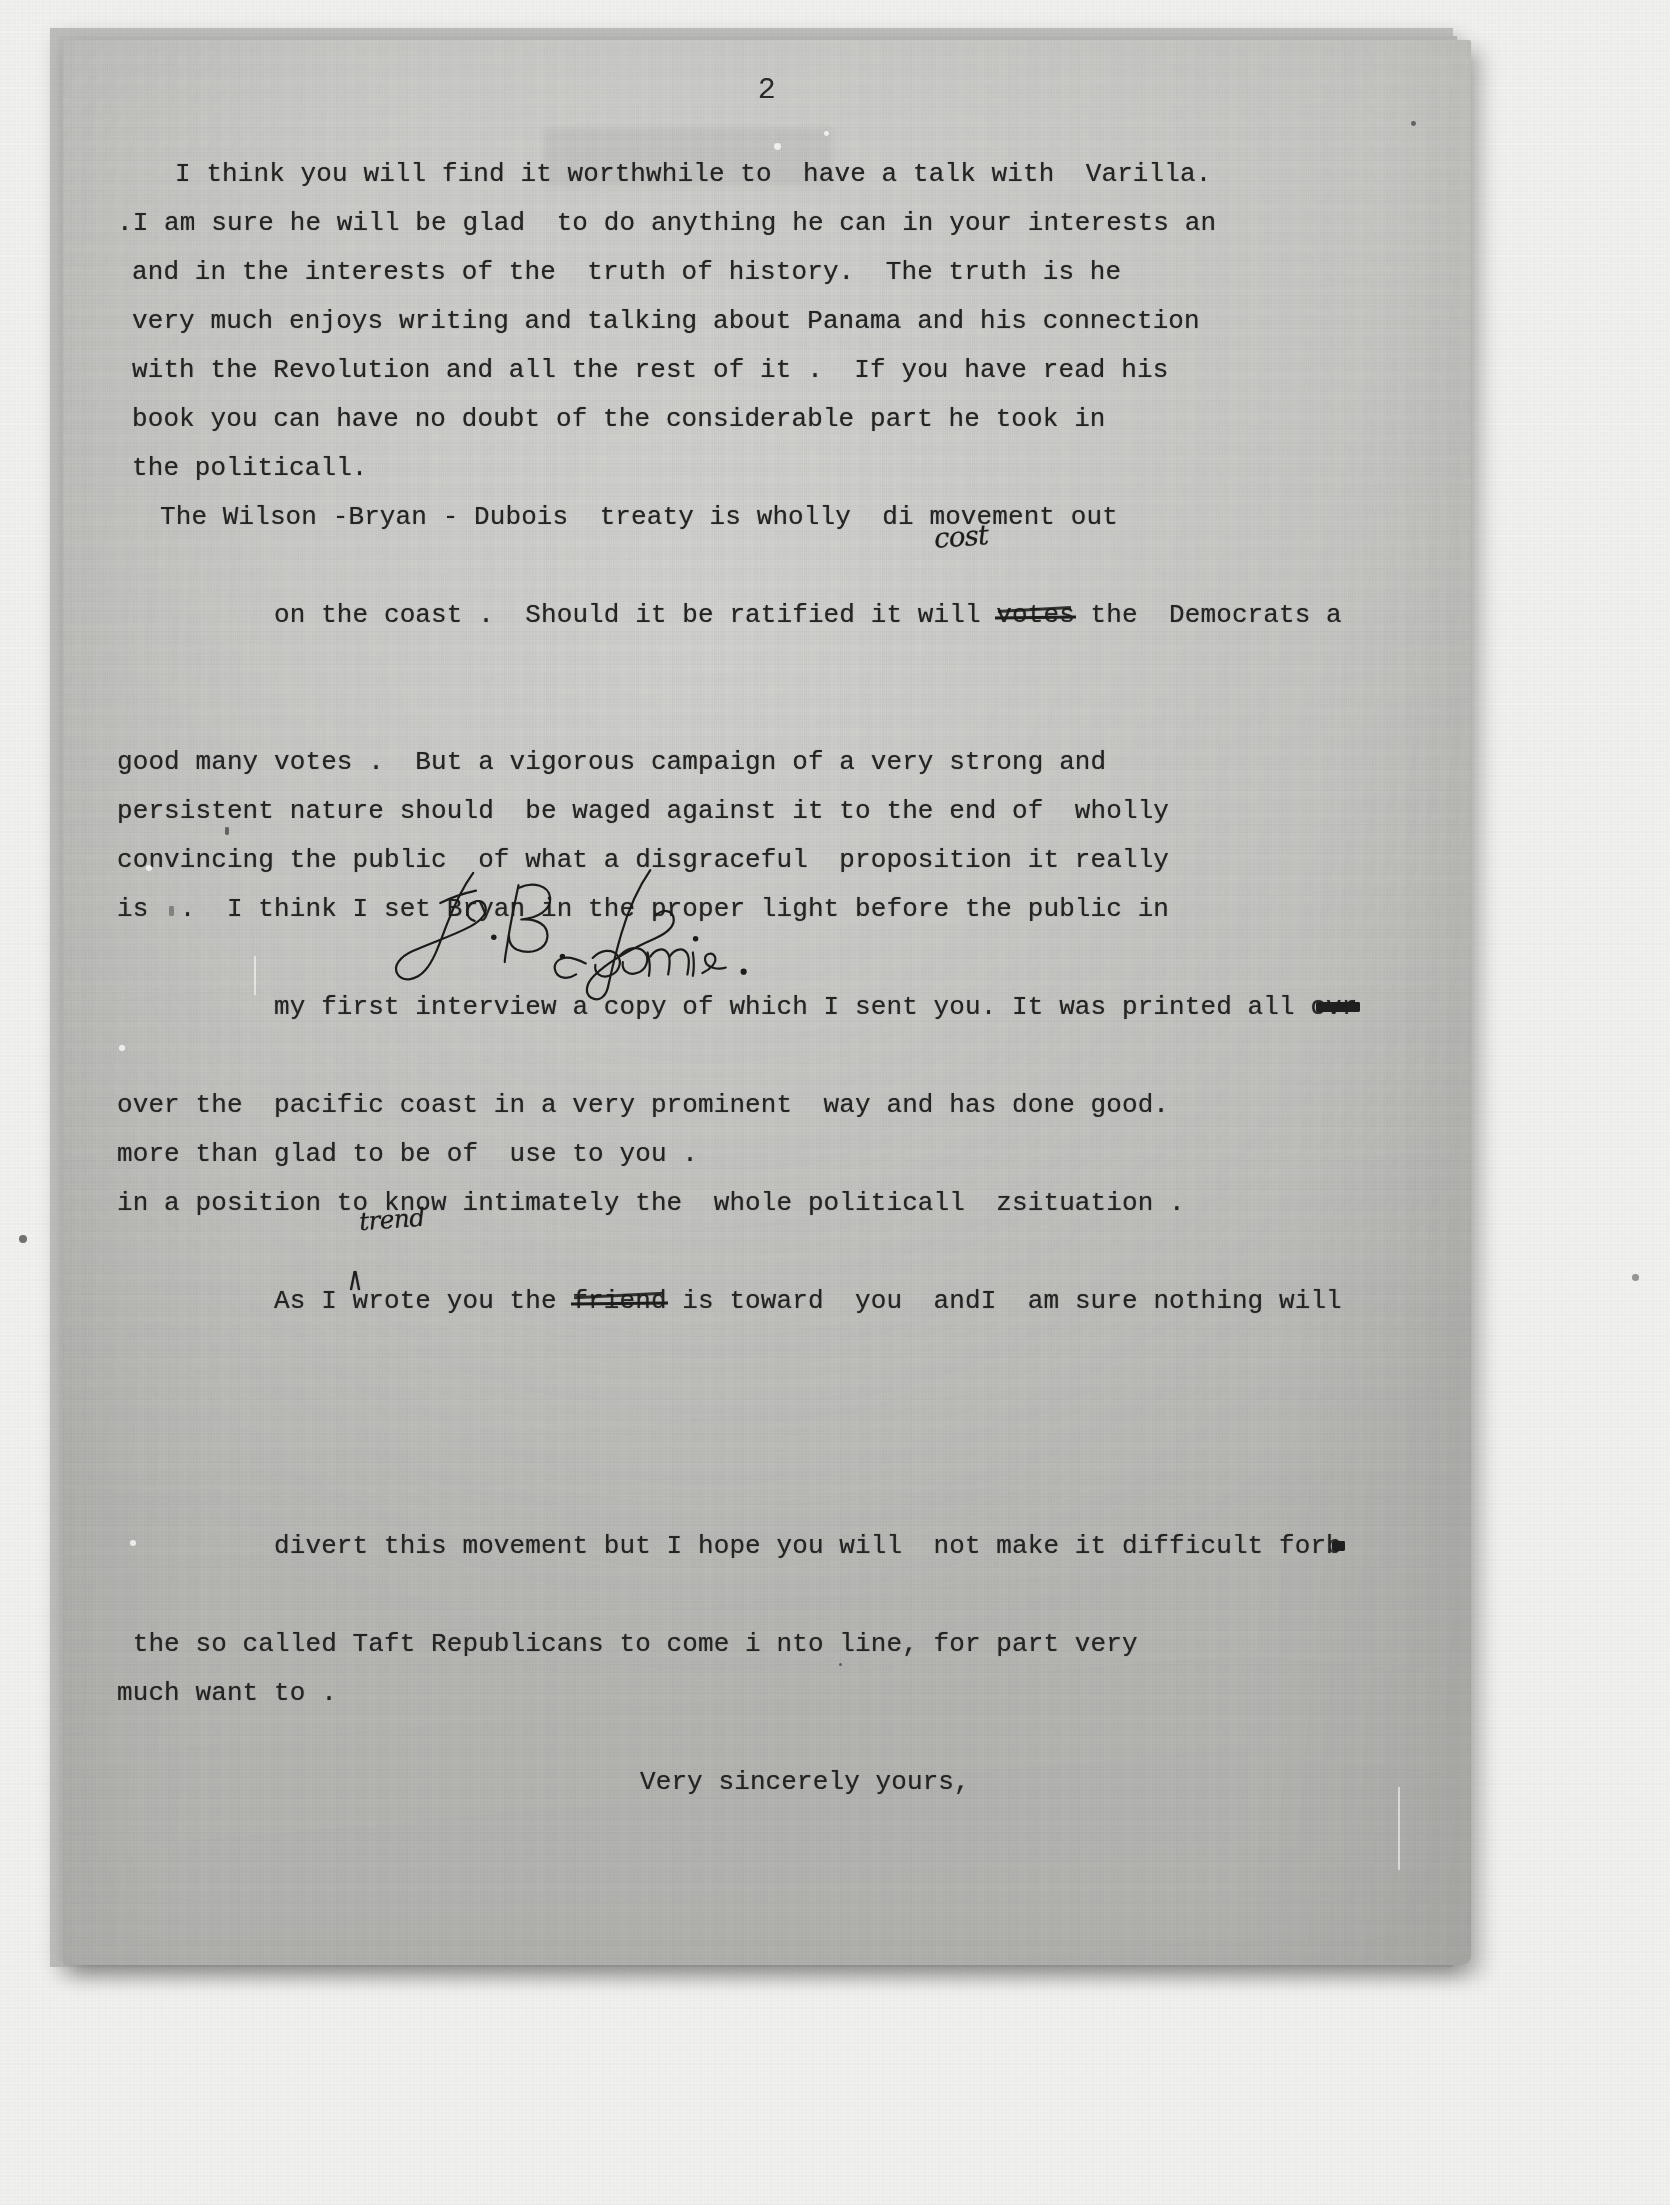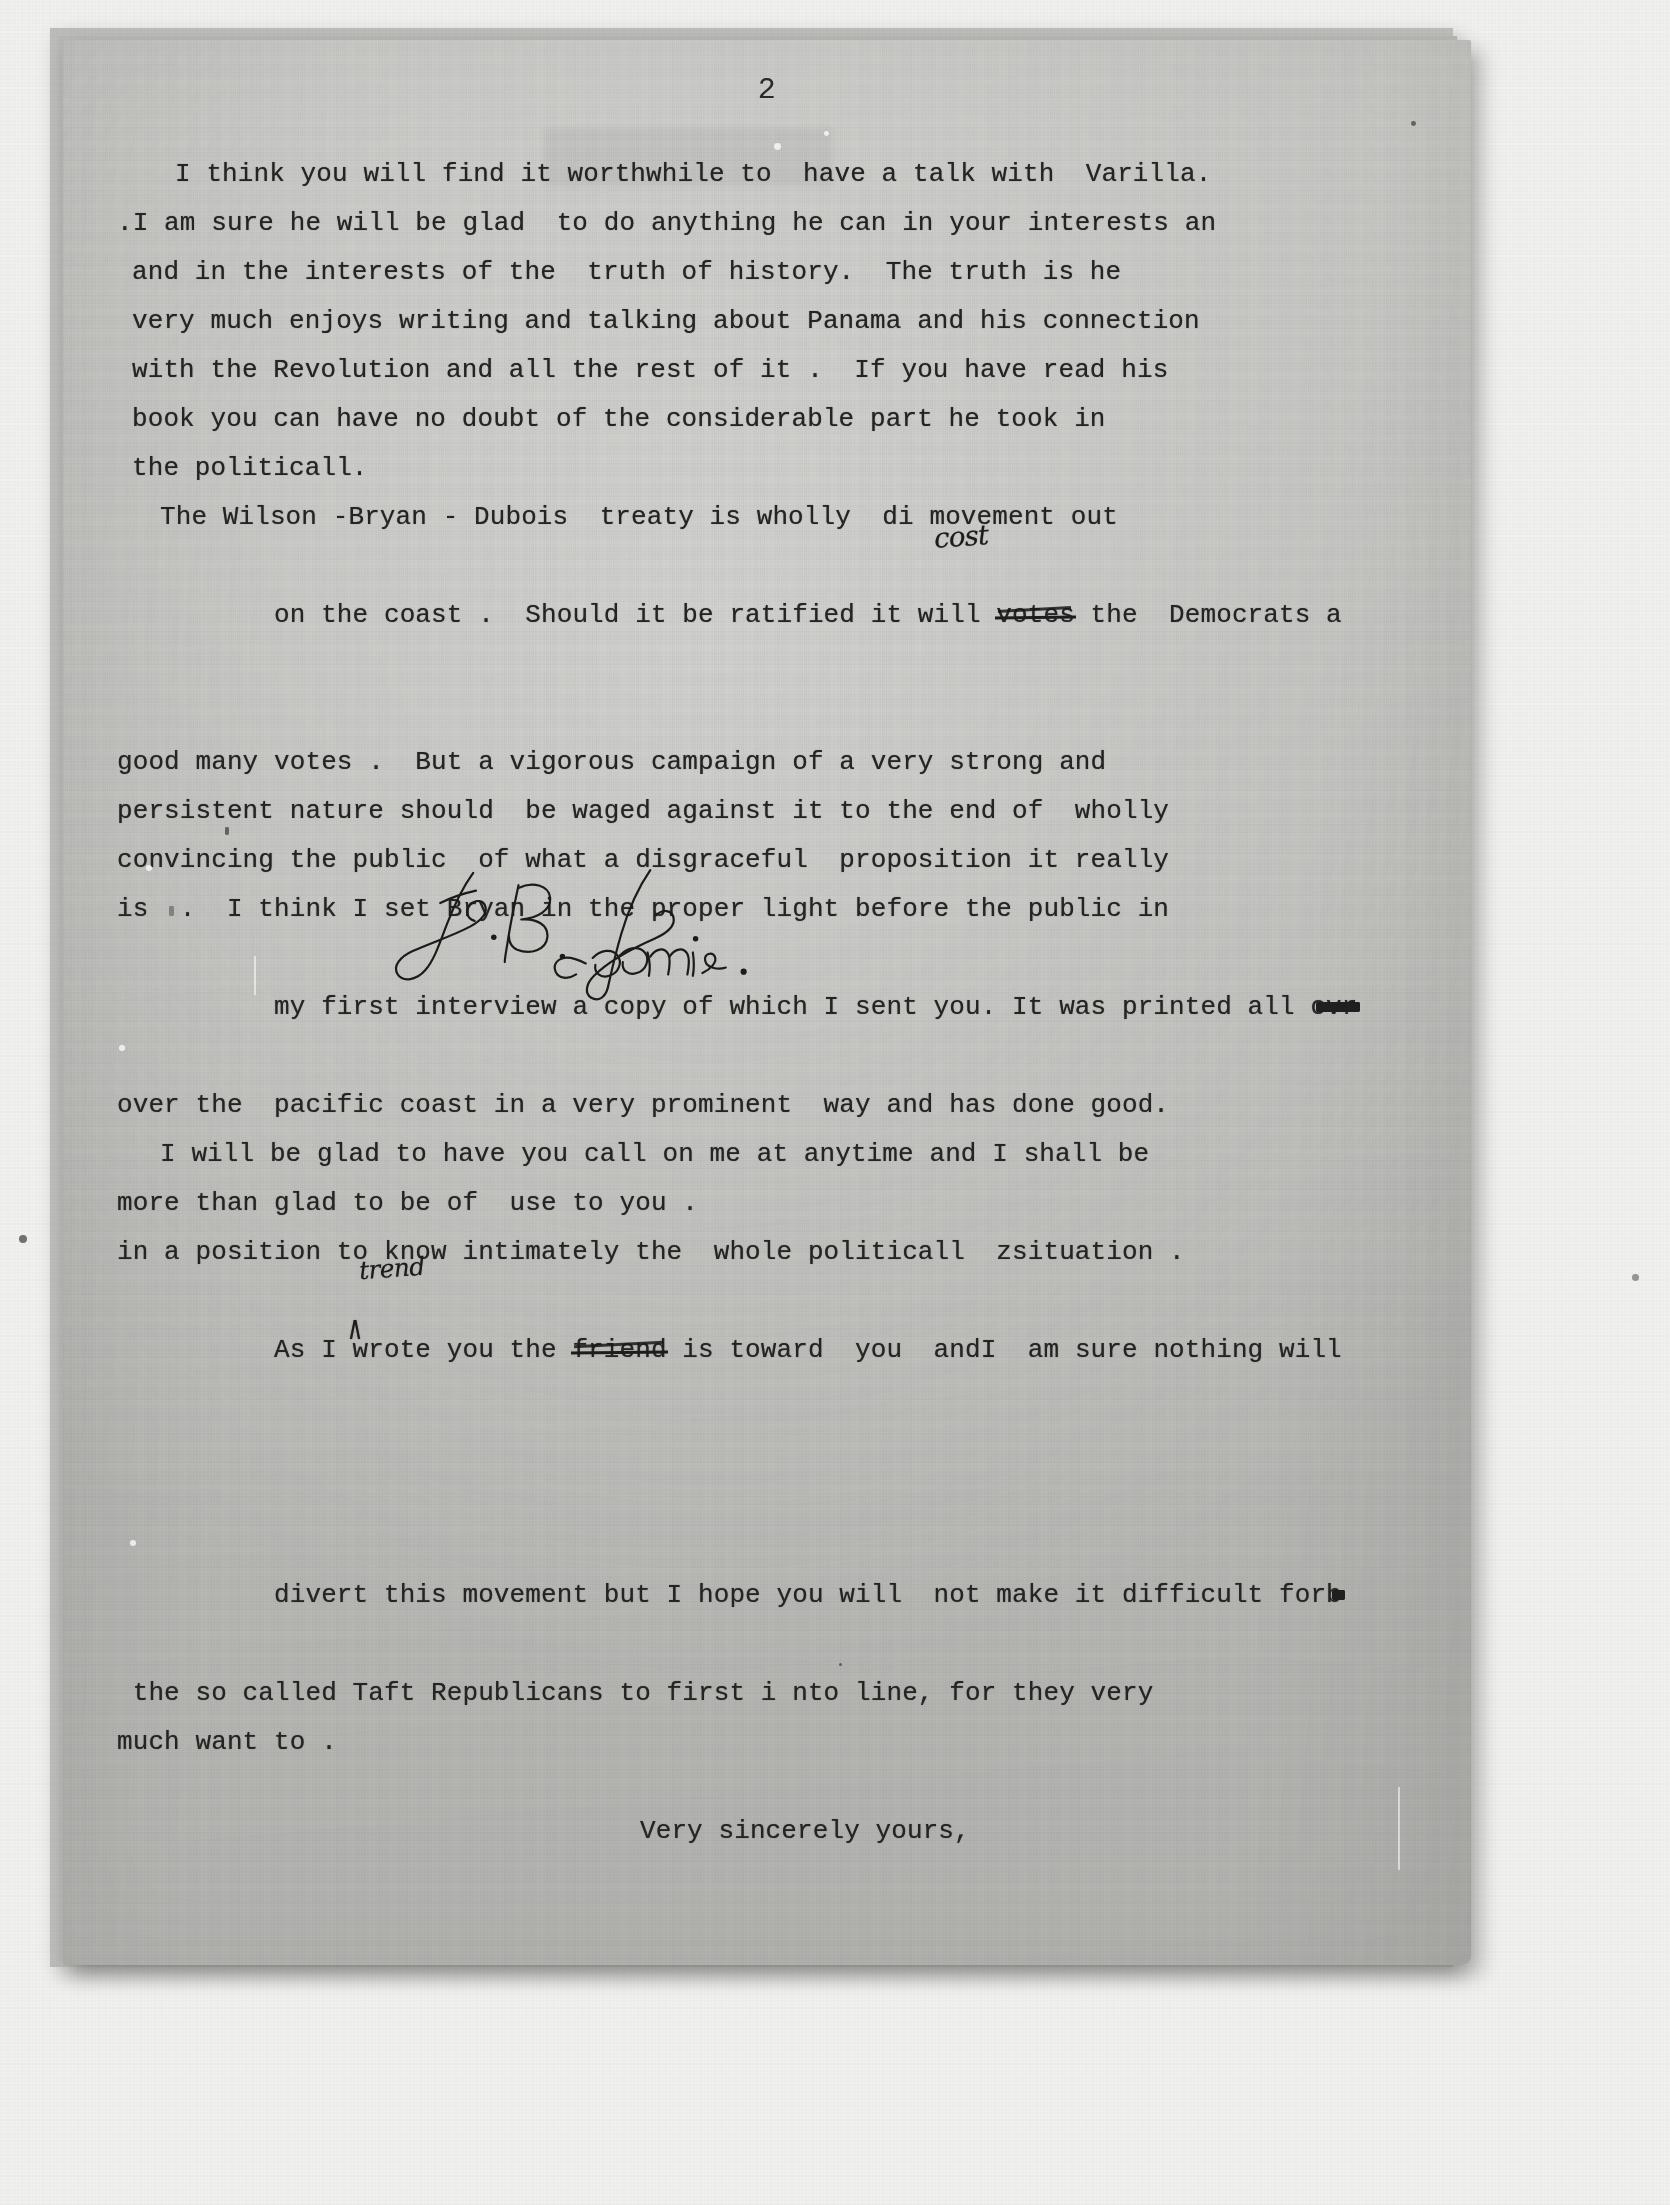--- a/index.html
+++ b/index.html
@@ -261,36 +261,35 @@
         <div class="tline">persistent nature should  be waged against it to the end of  wholly</div>
         <div class="tline">convincing the public  of what a disgraceful  proposition it really</div>
         <div class="tline">is  .  I think I set Bryan in the proper light before the public in</div>
 
         <div class="tline">
           <span>my first interview a copy of which I sent you. It was printed all </span><span class="blot">ovr</span>
         </div>
 
         <div class="tline">over the  pacific coast in a very prominent  way and has done good.</div>
 
-        <div class="tline indent-s">I will be glad to have you call on me at anytime and I shall be</div>
         <div class="tline">more than glad to be of  use to you .</div>
 
         <div class="tline">in a position to know intimately the  whole politicall  zsituation .</div>
 
         <div class="tline">
           <span>As I wrote you the </span><span class="struck">friend</span><span> is toward  you  andI  am sure nothing will</span>
           <span class="hand small" style="left:242px; top:-33px;">trend</span>
           <span class="caret" style="left:231px; top:30px;">∧</span>
         </div>
 
         <div class="tline">
           <span>divert this movement but I hope you will  not make it difficult for</span><span class="blot">b</span>
         </div>
 
-        <div class="tline"> the so called Taft Republicans to first i nto line, for they very</div>
+        <div class="tline"> the so called Taft Republicans to come i nto line, for part very</div>
         <div class="tline">much want to .</div>
 
         <div class="tline closing" style="margin-top:40px;">Very sincerely yours,</div>
 
       </div>
 
       <div class="signature" title="F. B. Loomis.">
         <svg viewBox="0 0 700 220" xmlns="http://www.w3.org/2000/svg" fill="none" stroke="#1b1b1b" stroke-width="3.2" stroke-linecap="round" stroke-linejoin="round">
 
           <path d="M166 26 C150 48 138 74 128 100 C118 126 110 152 96 168

